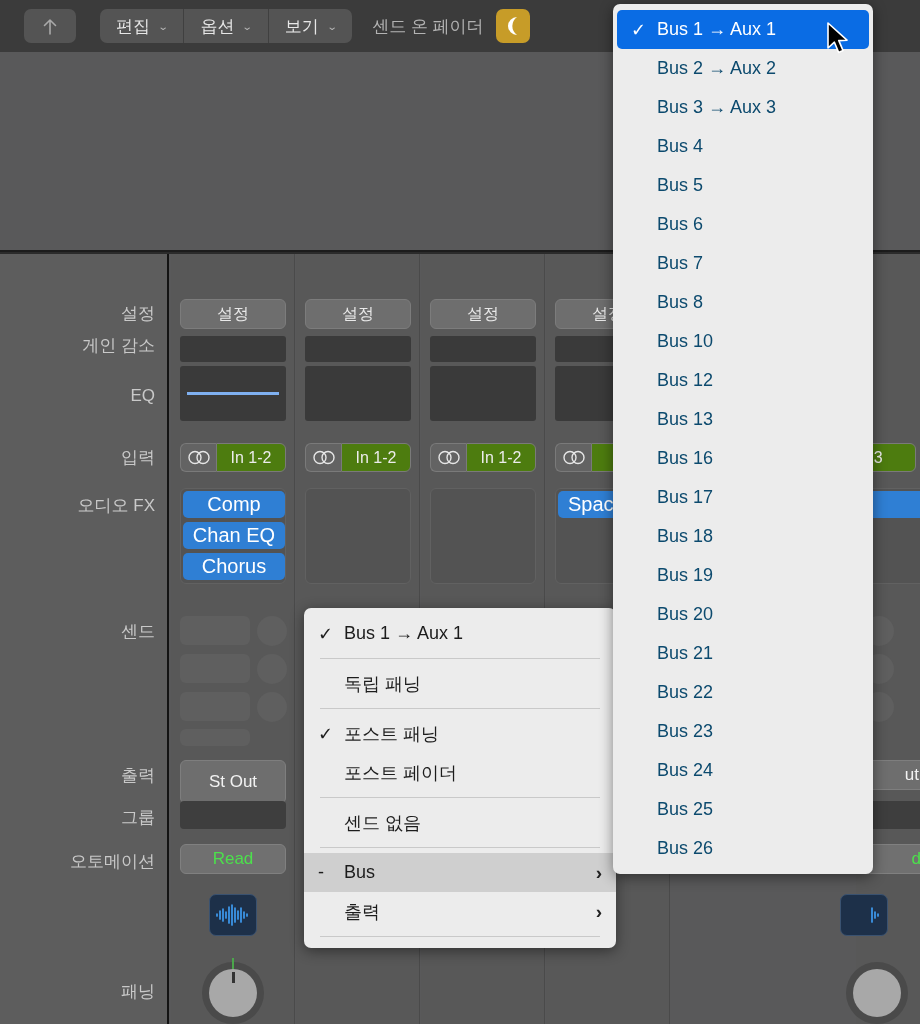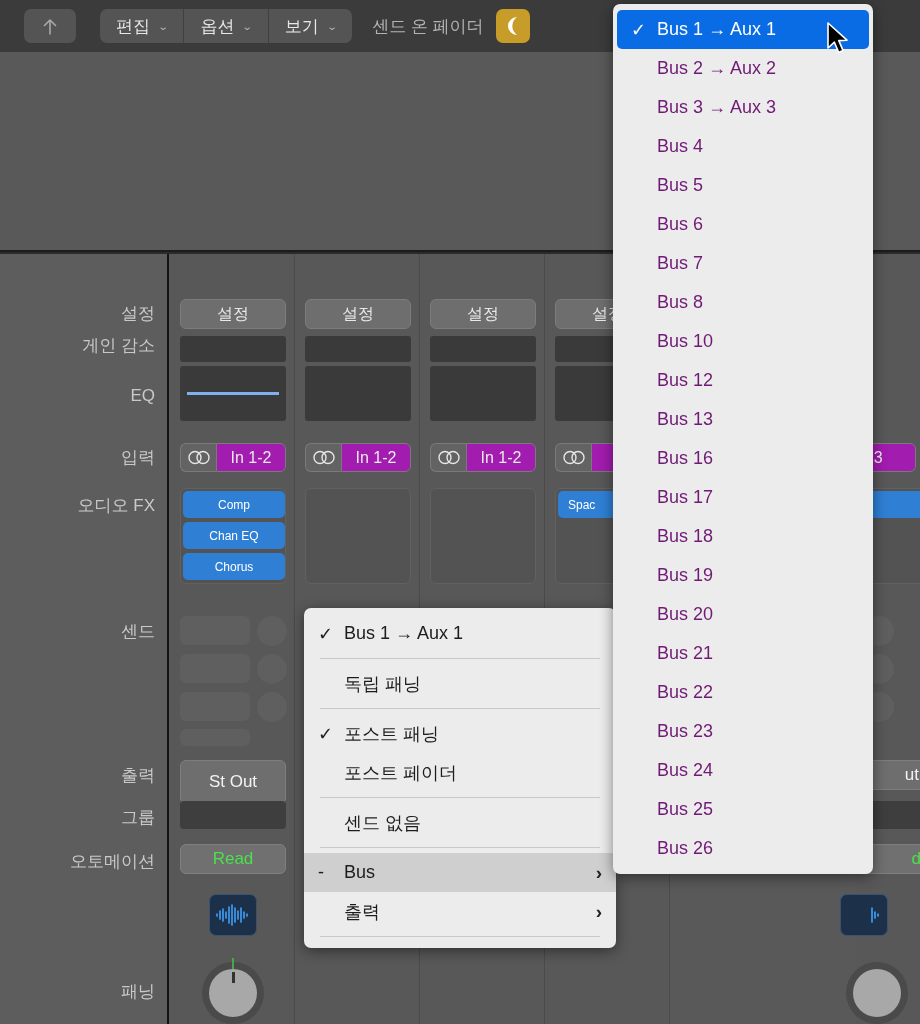--- a/index.html
+++ b/index.html
@@ -84,31 +84,31 @@
     display: flex; align-items: center; justify-content: center;
   }
   .eqline { width: 86%; height: 3px; background: #7fb0f0; }
   .inputrow { position: absolute; display: flex; height: 29px; }
   .inputicon {
     width: 36px; background: #636363; border: 1px solid #7a7a7a;
     border-right: none; border-radius: 6px 0 0 6px;
     display: flex; align-items: center; justify-content: center;
   }
   .inputname {
-    background: #a21caf; border: 1px solid #7a7a7a; border-radius: 0 6px 6px 0;
+    background: #4d7c0f; border: 1px solid #7a7a7a; border-radius: 0 6px 6px 0;
     color: #ececec; font-size: 16px; padding: 0 10px;
     display: flex; align-items: center; justify-content: center;
   }
   .fxbox {
     position: absolute; background: #535353; border: 1px solid #616161;
     border-radius: 6px;
   }
   .fxslot {
     position: absolute; height: 27px; background: #2f7fd4;
-    border-radius: 5px; color: #fff; font-size: 12px;
+    border-radius: 5px; color: #fff; font-size: 20px;
     display: flex; align-items: center; justify-content: center;
     white-space: nowrap; overflow: hidden;
   }
   .sendslot {
     position: absolute; height: 29px; background: #5f5f5f;
     border-radius: 6px;
   }
   .sendslot.thin { height: 17px; }
   .sendknob {
     position: absolute; width: 30px; height: 30px; border-radius: 50%;
@@ -170,21 +170,21 @@
 
   
   .submenu {
     position: absolute; left: 613px; top: 4px; width: 260px;
     background: #ececec; border-radius: 7px;
     box-shadow: 0 3px 14px rgba(0,0,0,.45);
     padding: 6px 0; overflow: hidden;
   }
   .sub-item {
     height: 39px; display: flex; align-items: center;
-    font-size: 18px; color: #701a75; padding: 0 14px;
+    font-size: 18px; color: #0c4a6e; padding: 0 14px;
     margin: 0 4px; border-radius: 5px;
   }
   .sub-item.sel { background: #0a6ce4; color: #fff; }
   .sub-mark { width: 26px; flex: none; }
   .sub-label { flex: 1; }
 
   
   .cursor { position: absolute; left: 826px; top: 22px; pointer-events: none; }
 </style>
 </head>

